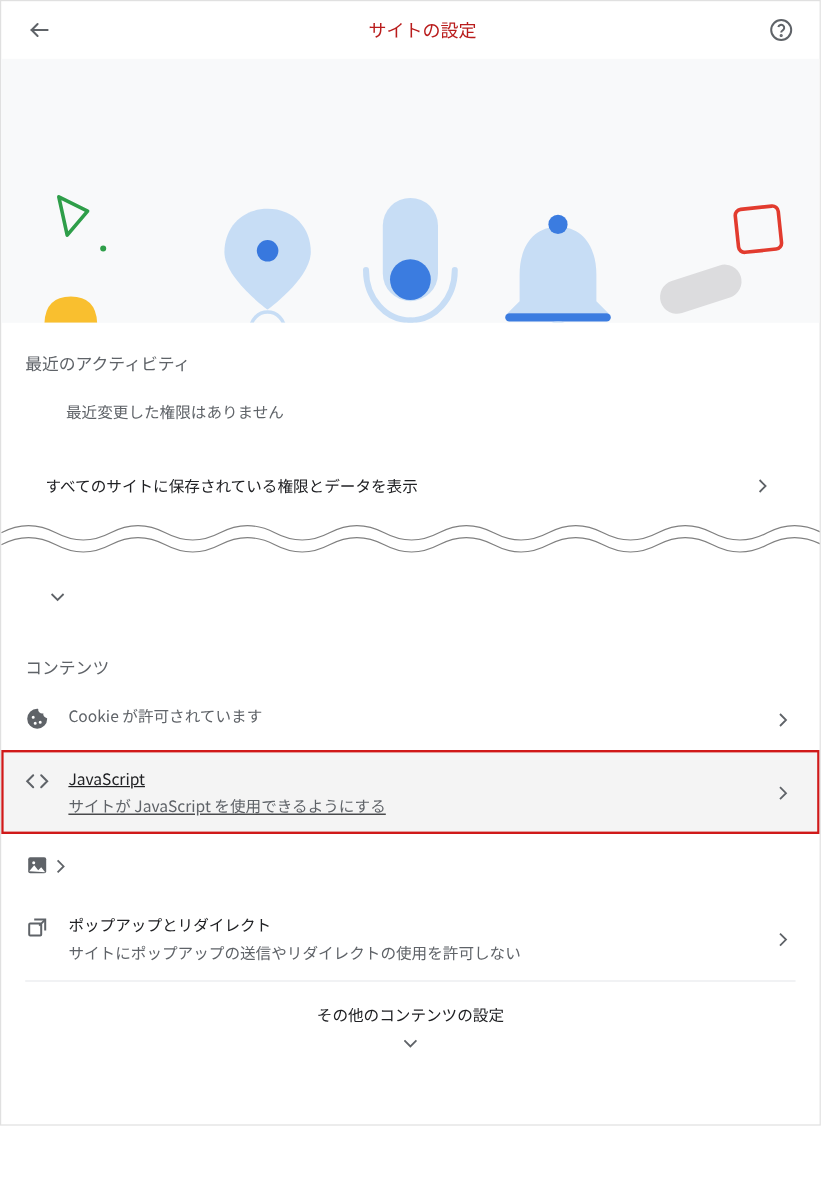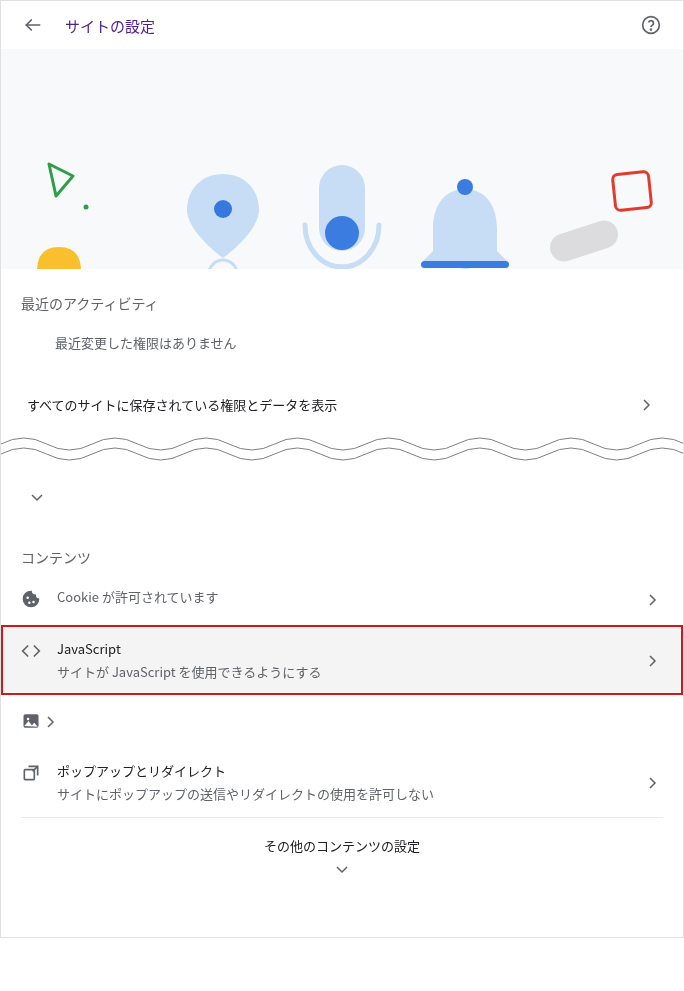--- a/index.html
+++ b/index.html
@@ -1,40 +1,40 @@
 <!DOCTYPE html>
 <html><head>
   <meta charset="utf-8">
   <style>
     * { margin:0; padding:0; box-sizing:border-box; font-family:"Noto Sans CJK JP","Yu Gothic UI",Roboto,Arial,sans-serif; }
     body { background:#ffffff; color:#202124; width:684px; border:1px solid #e0e0e0; }
 
     .hdr { display:flex; align-items:center; padding:12px 20px; }
     .hdr .back { width:24px; height:24px; display:flex; align-items:center; justify-content:center; color:#5f6368; cursor:pointer; }
-    .hdr .title { margin-left:20px; font-size:15px; color:#4c1d95; flex:1; }
+    .hdr .title { margin-left:20px; font-size:15px; color:#b91c1c; flex:1;text-align:center; }
     .hdr .help { width:24px; height:24px; display:flex; align-items:center; justify-content:center; color:#5f6368; cursor:pointer; }
 
     .hero { background:#f8f9fa; height:220px; position:relative; overflow:hidden; margin:0; }
     .hero svg { position:absolute; top:0; left:0; }
 
     .section-label { font-size:14px; color:#5f6368; padding:24px 20px 6px; }
     .subtext { font-size:13px; color:#5f6368; padding:14px 8px 24px 54px; }
 
-    .row { display:flex; align-items:center; padding:16px 26px; cursor:pointer; position:relative; }
+    .row { display:flex; align-items:center; padding:16px 37px; cursor:pointer; position:relative; }
     .row .label { font-size:13px; color:#202124; flex:1; }
     .row .chev { color:#5f6368; width:20px; text-align:center; }
 
     .content-row { display:flex; align-items:flex-start; padding:14px 20px; cursor:pointer; position:relative; }
     .content-row .icon { width:20px; height:20px; color:#5f6368; flex-shrink:0; margin-top:2px; display:flex; align-items:center; justify-content:center; }
     .content-row .text { margin-left:16px; flex:1; }
     .content-row .ttl { font-size:13px; color:#202124; margin-bottom:4px; }
     .content-row .desc { font-size:13px; color:#5f6368; }
     .content-row .chev { color:#5f6368; align-self:center; width:20px; text-align:center; }
 
-    .highlight { background:#f4f4f4; outline:2px solid #d01919; outline-offset:-2px; }
+    .highlight { background:#f4f4f4; outline:2px solid #d01919; outline-offset:-2px;text-decoration:underline; }
 
     .sep { height:1px; background:#e8eaed; margin:0 20px; }
 
     .wavy { height:30px; }
 
   </style>
 </head>
 <body>
 
 

